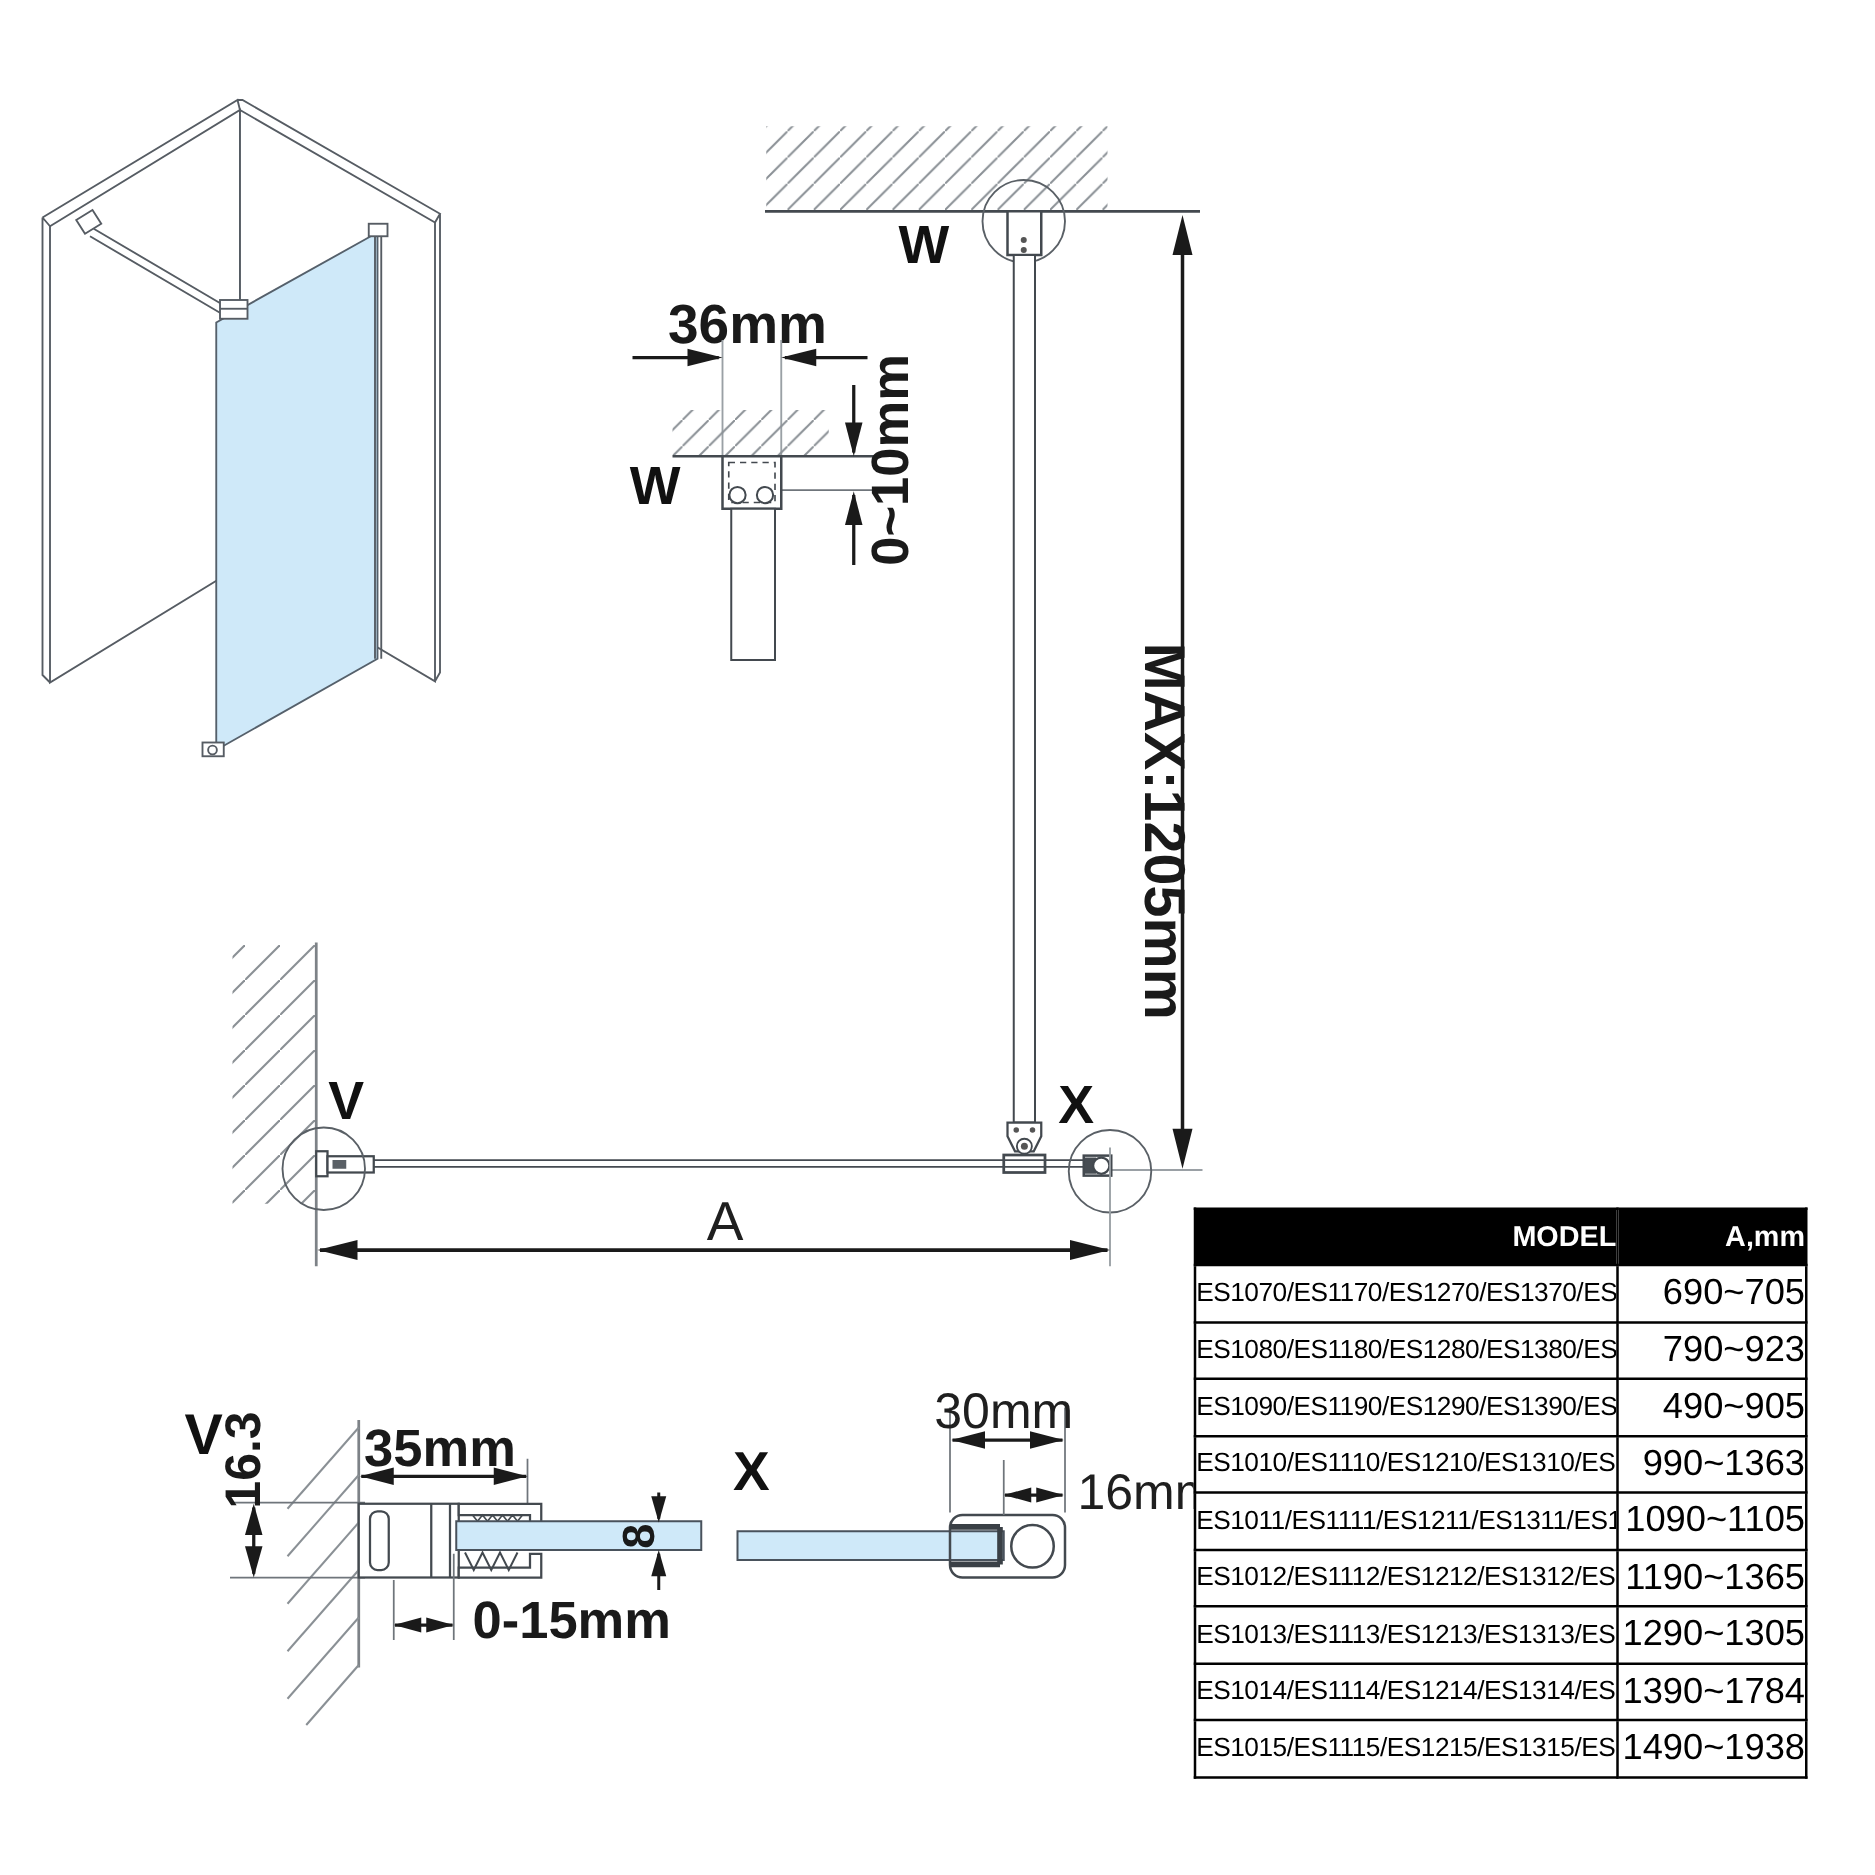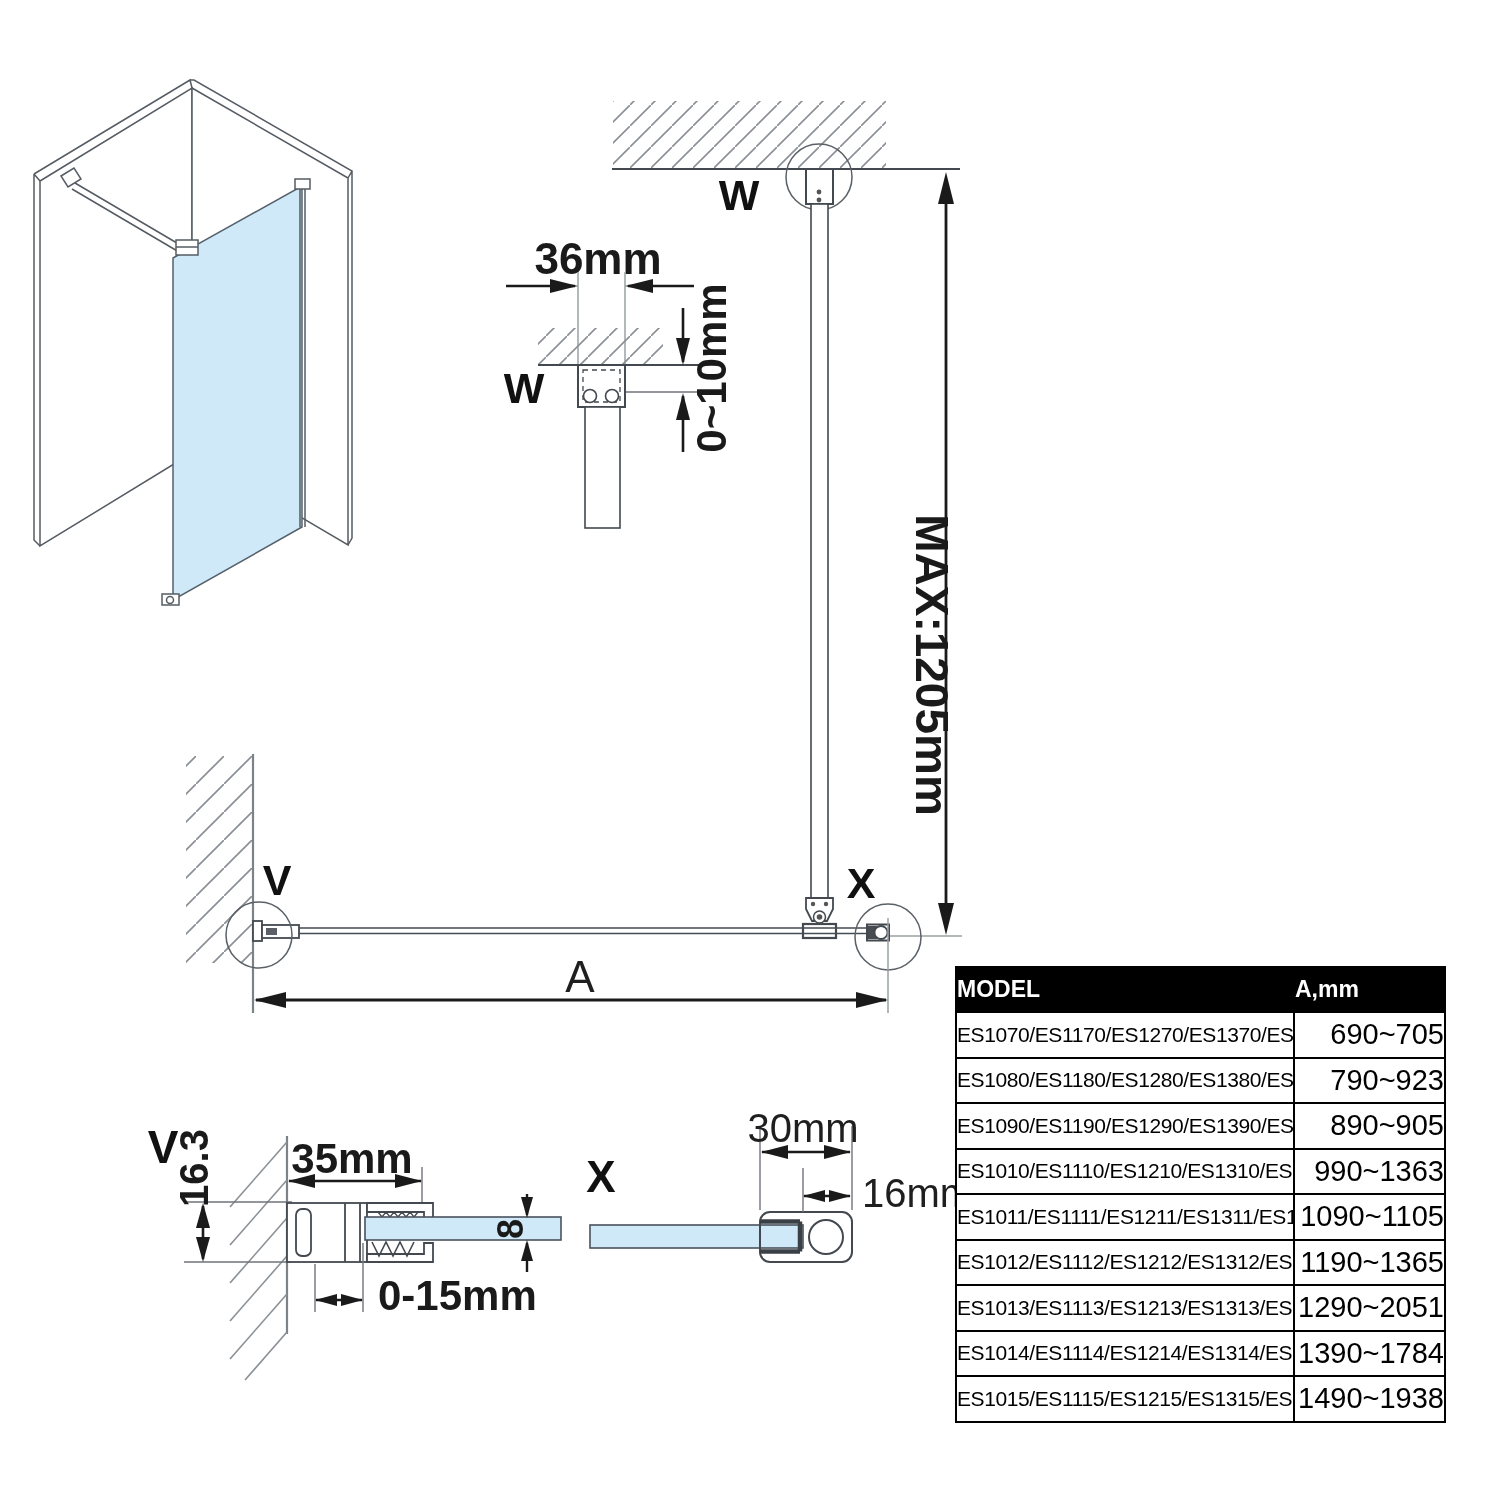--- a/index.html
+++ b/index.html
@@ -7,21 +7,21 @@
           font-family:"Liberation Sans", sans-serif;}
   #drawing{position:absolute;left:0;top:0;}
   .dimtxt{font-family:"Liberation Sans",sans-serif;font-weight:bold;fill:#1a1a1a;}
   .dimtxt2{font-family:"Liberation Sans",sans-serif;font-weight:500;fill:#1f1f1f;}
   .callout{font-family:"Liberation Sans",sans-serif;font-weight:bold;fill:#111;}
   
   #spec-table{position:absolute;left:955px;top:966px;width:489px;border-collapse:collapse;
               table-layout:fixed;background:#fff;}
   #spec-table th,#spec-table td{border:2px solid #000;padding:0;overflow:hidden;white-space:nowrap;}
   #spec-table thead tr{height:45px;}
-  #spec-table thead th{background:#000;color:#fff;font-size:23px;font-weight:bold;text-align:left;}
+  #spec-table thead th{background:#000;color:#fff;font-size:23px;font-weight:bold;text-align:right;}
   #spec-table tbody tr{height:45.5px;}
   td.model-cell{font-size:21px;color:#000;padding-left:9px;letter-spacing:-0.4px;text-align:left;}
   td.a-cell{font-size:29px;color:#000;text-align:right;margin-left:16px;}
   .col-model{width:338px;}
   .col-a{width:151px;}
 </style>
 </head>
 <body>
 
 <div id="canvas">
@@ -233,37 +233,37 @@
     <tr>
       <td class="model-cell">ES1070/ES1170/ES1270/ES1370/ES1570</td>
       <td class="a-cell">690~705</td>
     </tr>
     <tr>
       <td class="model-cell">ES1080/ES1180/ES1280/ES1380/ES1580</td>
       <td class="a-cell">790~923</td>
     </tr>
     <tr>
       <td class="model-cell">ES1090/ES1190/ES1290/ES1390/ES1590</td>
-      <td class="a-cell">890~905</td>
+      <td class="a-cell">490~905</td>
     </tr>
     <tr>
       <td class="model-cell">ES1010/ES1110/ES1210/ES1310/ES1510</td>
       <td class="a-cell">990~1363</td>
     </tr>
     <tr>
       <td class="model-cell">ES1011/ES1111/ES1211/ES1311/ES1511</td>
       <td class="a-cell">1090~1105</td>
     </tr>
     <tr>
       <td class="model-cell">ES1012/ES1112/ES1212/ES1312/ES1512</td>
       <td class="a-cell">1190~1365</td>
     </tr>
     <tr>
       <td class="model-cell">ES1013/ES1113/ES1213/ES1313/ES1513</td>
-      <td class="a-cell">1290~2051</td>
+      <td class="a-cell">1290~1305</td>
     </tr>
     <tr>
       <td class="model-cell">ES1014/ES1114/ES1214/ES1314/ES1514</td>
       <td class="a-cell">1390~1784</td>
     </tr>
     <tr>
       <td class="model-cell">ES1015/ES1115/ES1215/ES1315/ES1515</td>
       <td class="a-cell">1490~1938</td>
     </tr>
   </tbody>

